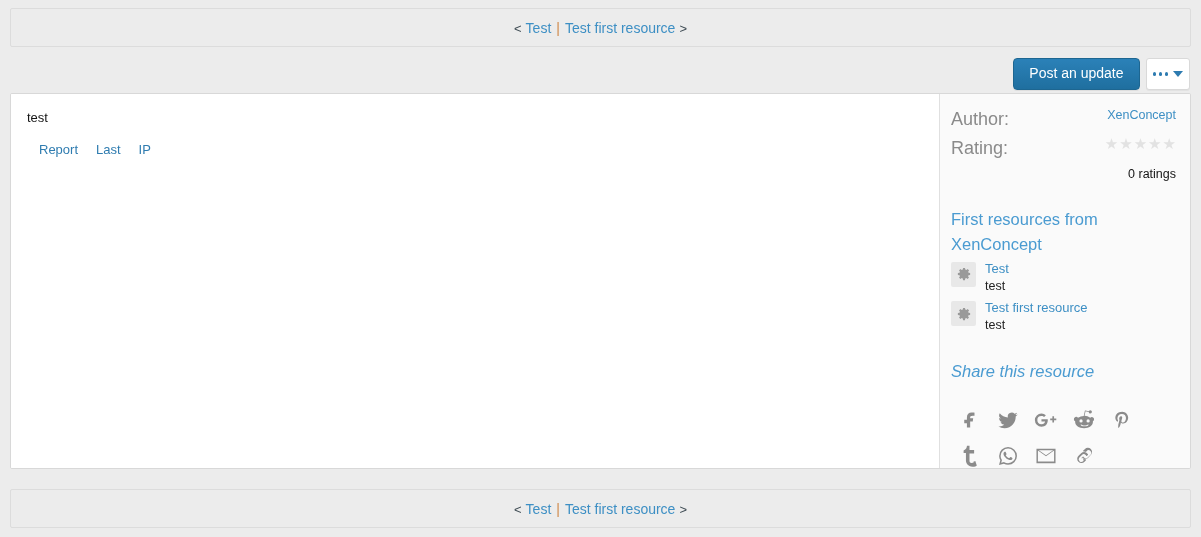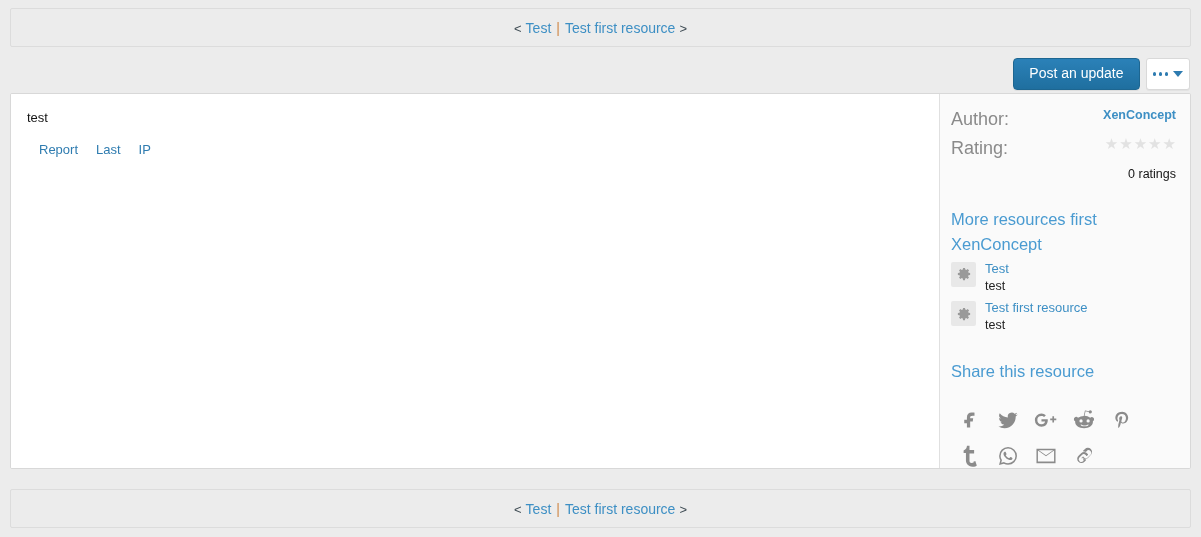--- a/index.html
+++ b/index.html
@@ -181,21 +181,20 @@
   .meta-value {
     text-align: right;
     color: #141414;
     font-size: 12.5px;
     white-space: nowrap;
   }
   .meta-value a {
     color: #3d8fc4;
     text-decoration: none;
     cursor: pointer;
-    font-weight: bold;
   }
   .stars {
     display: inline-flex;
     gap: 1px;
     line-height: 1;
   }
   .stars span {
     color: #e2e2e2;
     font-size: 15px;
     line-height: 1;
@@ -207,21 +206,21 @@
     padding-top: 2px;
   }
 
   .side-heading {
     color: #4a9bd1;
     font-size: 16.5px;
     font-weight: normal;
     line-height: 1.5;
     margin: 20px 0 4px 0;
   }
-  .side-heading.share { margin-top: 26px; margin-bottom: 18px; }
+  .side-heading.share { margin-top: 26px; margin-bottom: 18px; font-style: italic; }
 
   .res-list { margin: 0; padding: 0; list-style: none; }
   .res-item {
     display: flex;
     align-items: flex-start;
     gap: 9px;
     margin-bottom: 6px;
     cursor: pointer;
   }
   .res-icon {
@@ -327,21 +326,21 @@
                 </span>
           </td>
         </tr>
         <tr>
           <td></td>
           <td class="ratings-count">0 ratings</td>
         </tr>
       </tbody>
         </table>
 
-      <div class="side-heading">More resources first XenConcept</div>
+      <div class="side-heading">First resources from XenConcept</div>
 
       <ul class="res-list">
         <li class="res-item">
           <span class="res-icon">
             <svg width="14" height="14" viewBox="0 0 16 16" aria-hidden="true">
               <path fill="#9a9a9a" d="M8 5.2a2.8 2.8 0 100 5.6 2.8 2.8 0 000-5.6zm0 4.2a1.4 1.4 0 110-2.8 1.4 1.4 0 010 2.8z"></path>
               <path fill="#9a9a9a" d="M15 9.1V6.9l-1.8-.3a5.4 5.4 0 00-.5-1.2l1.1-1.5-1.6-1.6-1.5 1.1a5.4 5.4 0 00-1.2-.5L9.1 1H6.9l-.3 1.9c-.43.12-.83.29-1.2.5L3.9 2.3 2.3 3.9l1.1 1.5c-.21.37-.38.77-.5 1.2L1 6.9v2.2l1.9.3c.12.43.29.83.5 1.2l-1.1 1.5 1.6 1.6 1.5-1.1c.37.21.77.38 1.2.5l.3 1.9h2.2l.3-1.9c.43-.12.83-.29 1.2-.5l1.5 1.1 1.6-1.6-1.1-1.5c.21-.37.38-.77.5-1.2L15 9.1z"></path>
             </svg>
           </span>
           <span class="res-body">

